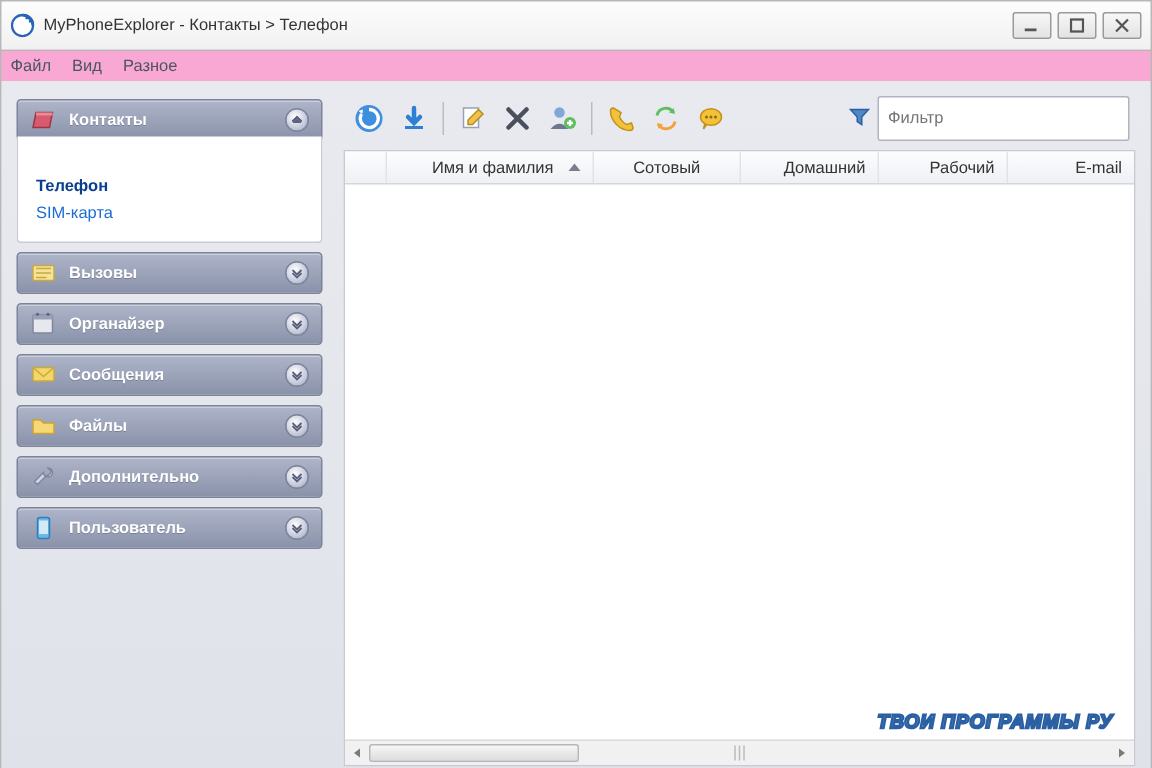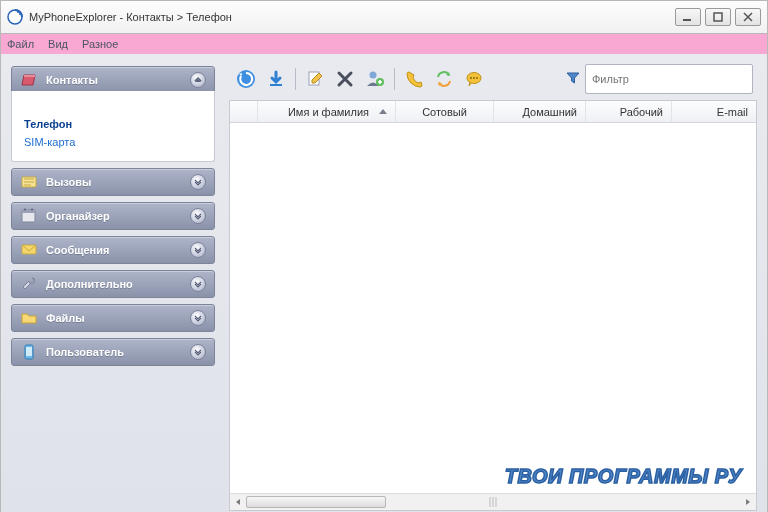--- a/index.html
+++ b/index.html
@@ -52,21 +52,21 @@
 .grid-body { flex:1; }
 
 .hscroll { height:17px; background:#f1f1f1; border-top:1px solid #dcdcdc; position:relative; }
 .hscroll .thumb { position:absolute; left:16px; top:2px; height:12px; width:140px; background:linear-gradient(#f7f7f7,#dcdcdc); border:1px solid #b7b7b7; border-radius:2px; }
 .hscroll .arrow { position:absolute; top:0; width:16px; height:16px; display:flex; align-items:center; justify-content:center; }
 .hscroll .arrow.left { left:0; }
 .hscroll .arrow.right { right:0; }
 .hscroll .grip { position:absolute; left:50%; top:3px; transform:translateX(-50%); display:flex; gap:2px; }
 .hscroll .grip i { width:1px; height:10px; background:#bcbcbc; display:block; }
 
-.watermark { position:absolute; right:14px; bottom:22px; font-size:20px; font-weight:800; color:#4f86c6; -webkit-text-stroke:1.5px #2a5fa2; letter-spacing:.5px; text-shadow:0 0 3px rgba(255,255,255,.8); pointer-events:none; font-style:italic; }
+.watermark { position:absolute; right:14px; bottom:22px; font-size:13px; font-weight:800; color:#4f86c6; -webkit-text-stroke:1.5px #2a5fa2; letter-spacing:.5px; text-shadow:0 0 3px rgba(255,255,255,.8); pointer-events:none; font-style:italic; }
 </style>
 </head>
 <body>
 
 <div class="titlebar">
   <span class="app-icon">
     <svg width="16" height="16" viewBox="0 0 16 16">
         <circle cx="8" cy="8" r="7" fill="#fff" stroke="#2a64b6" stroke-width="1.5"></circle>
         <path d="M8 1 A7 7 0 0 1 15 8" fill="none" stroke="#2a64b6" stroke-width="2"></path>
         <path d="M10 3 l3 0 l0 3" fill="none" stroke="#2a64b6" stroke-width="1.5"></path>
@@ -170,39 +170,39 @@
           <svg width="8" height="8">
             <path d="M1 2 L4 5 L7 2" fill="none" stroke="#5a617a" stroke-width="1.2"></path>
             <path d="M1 5 L4 8 L7 5" fill="none" stroke="#5a617a" stroke-width="1.2" transform="translate(0,-1)"></path>
           </svg>
         </span>
     </div>
 
     <div class="panel-head">
       <span class="p-icon">
           <svg width="18" height="18" viewBox="0 0 18 18">
+            <path d="M2 5 h5 l2 2 h7 v7 h-14 z" fill="#f6d877" stroke="#caa437"></path>
+          </svg>
+        </span>
+      <span class="label">Файлы</span>
+      <span class="chev">
+          <svg width="8" height="8">
+            <path d="M1 2 L4 5 L7 2" fill="none" stroke="#5a617a" stroke-width="1.2"></path>
+            <path d="M1 5 L4 8 L7 5" fill="none" stroke="#5a617a" stroke-width="1.2" transform="translate(0,-1)"></path>
+          </svg>
+        </span>
+    </div>
+
+    <div class="panel-head">
+      <span class="p-icon">
+          <svg width="18" height="18" viewBox="0 0 18 18">
             <path d="M12 3 a3 3 0 1 1 -3 3 l-6 6 l2 2 l6 -6 a3 3 0 0 0 3 -3 z" fill="#d2d6e2" stroke="#7f869c"></path>
           </svg>
         </span>
       <span class="label">Дополнительно</span>
-      <span class="chev">
-          <svg width="8" height="8">
-            <path d="M1 2 L4 5 L7 2" fill="none" stroke="#5a617a" stroke-width="1.2"></path>
-            <path d="M1 5 L4 8 L7 5" fill="none" stroke="#5a617a" stroke-width="1.2" transform="translate(0,-1)"></path>
-          </svg>
-        </span>
-    </div>
-
-    <div class="panel-head">
-      <span class="p-icon">
-          <svg width="18" height="18" viewBox="0 0 18 18">
-            <path d="M2 5 h5 l2 2 h7 v7 h-14 z" fill="#f6d877" stroke="#caa437"></path>
-          </svg>
-        </span>
-      <span class="label">Файлы</span>
       <span class="chev">
           <svg width="8" height="8">
             <path d="M1 2 L4 5 L7 2" fill="none" stroke="#5a617a" stroke-width="1.2"></path>
             <path d="M1 5 L4 8 L7 5" fill="none" stroke="#5a617a" stroke-width="1.2" transform="translate(0,-1)"></path>
           </svg>
         </span>
     </div>
 
     <div class="panel-head">
       <span class="p-icon">

